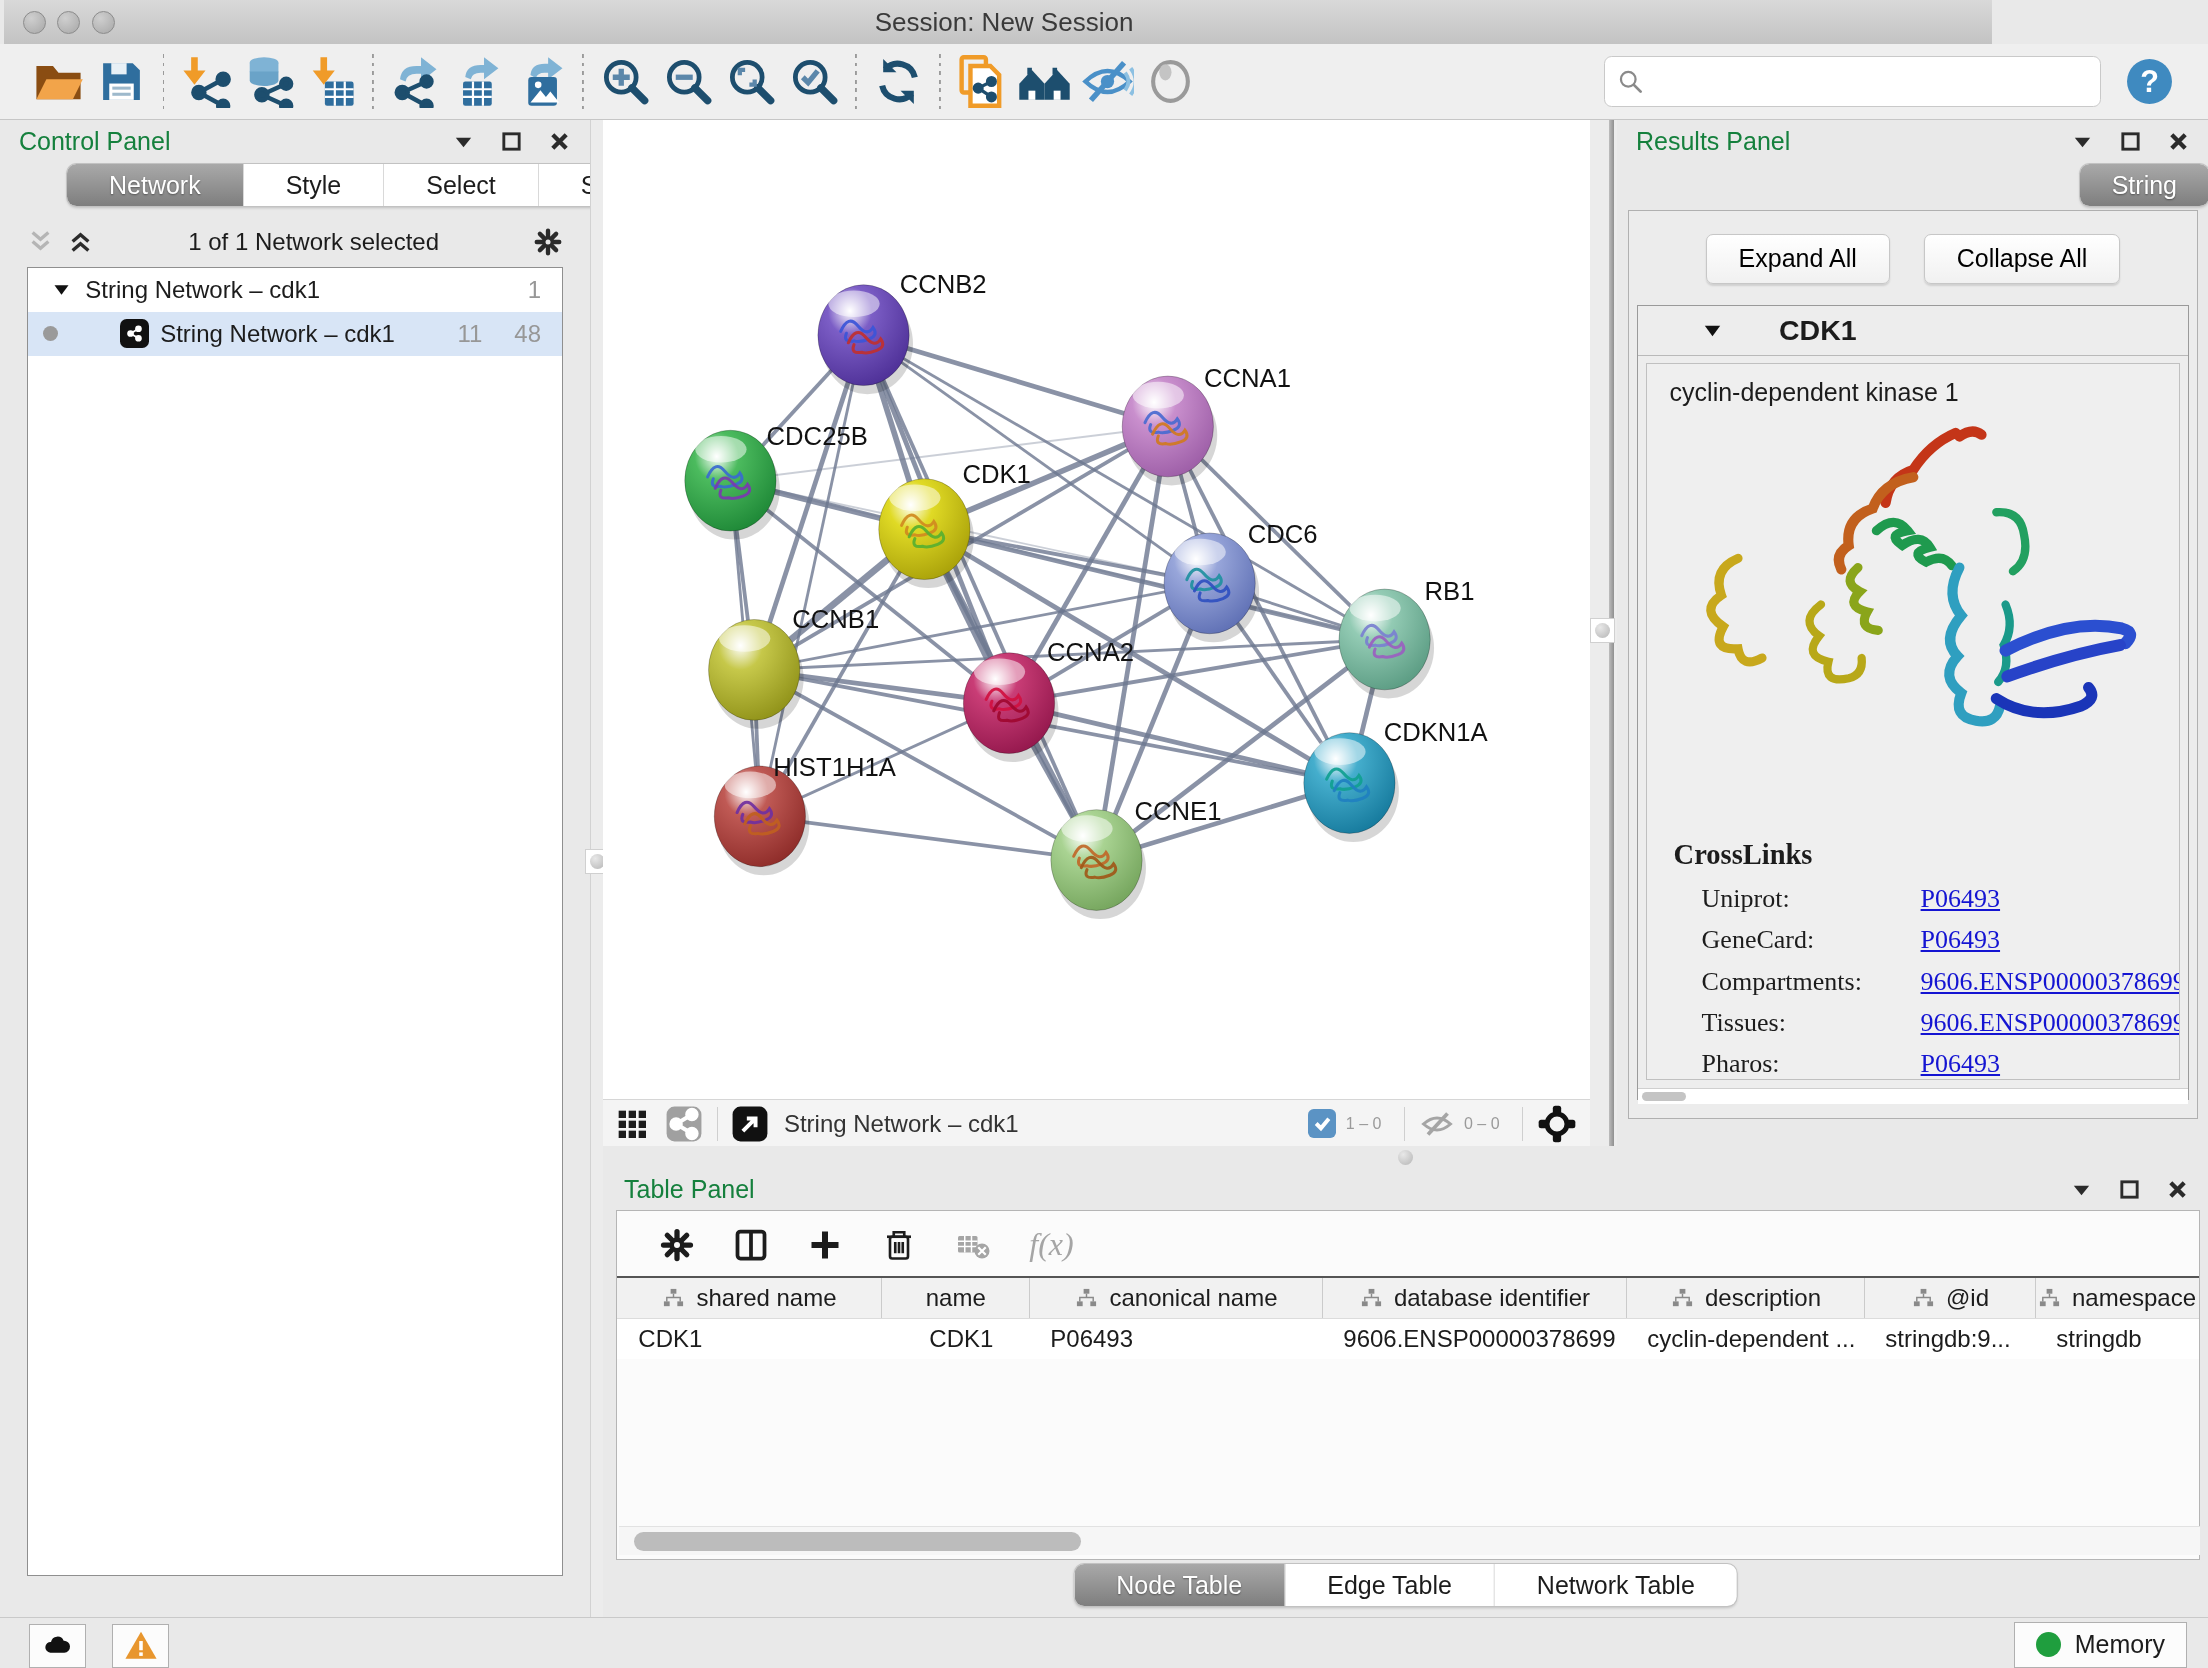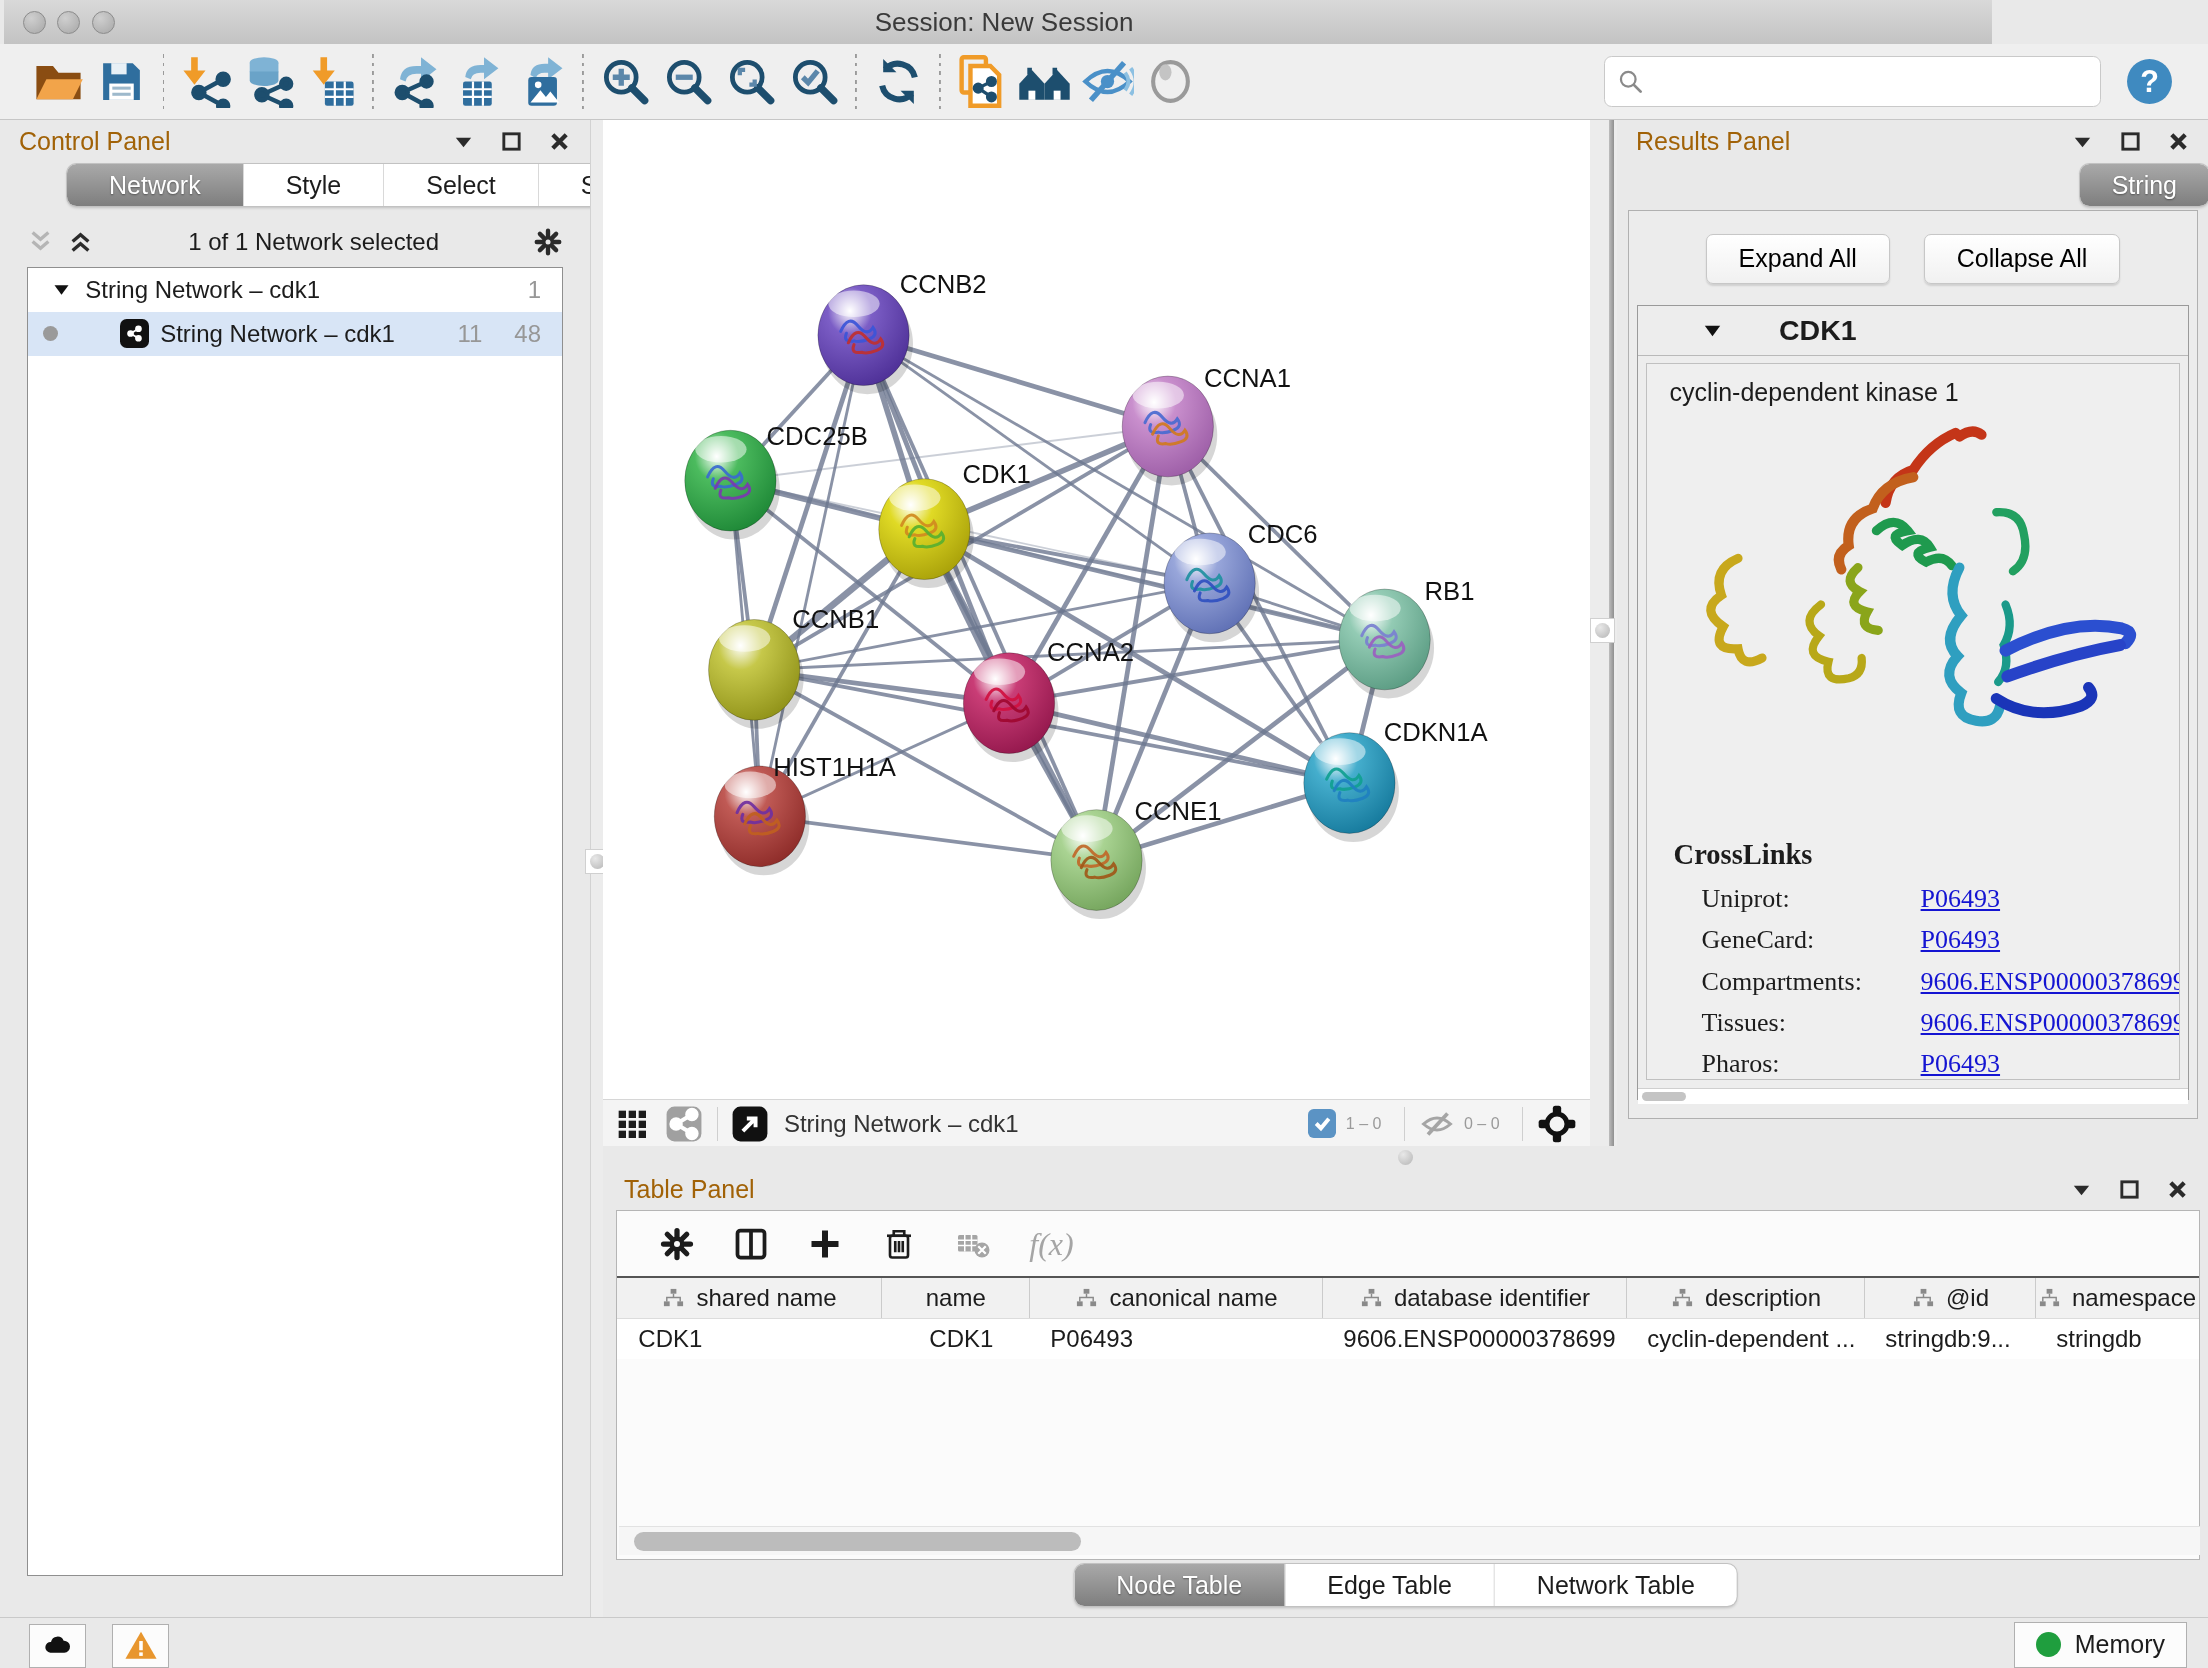--- a/index.html
+++ b/index.html
@@ -16,21 +16,21 @@
   .toolbar{left:0;top:44px;width:2208px;height:76px;background:#efefef;
            border-bottom:1px solid #c6c6c6;display:flex;align-items:center;padding:0 27px;box-sizing:border-box;}
   .tbtn{width:63px;height:63px;display:flex;align-items:center;justify-content:center;flex:0 0 auto;}
   .tsep{width:1.9px;height:55px;margin:0 9.5px;flex:0 0 auto;
         background-image:repeating-linear-gradient(#9a9a9a 0 3.8px,transparent 3.8px 8.6px);background-size:1.9px 100%;background-repeat:no-repeat;background-position:center;}
   .searchbox{margin-left:auto;width:472px;height:49px;background:#fff;border:1.9px solid #c9c9c9;border-radius:7.6px;
              display:flex;align-items:center;padding:0 11.4px;}
   .searchbox input{border:none;outline:none;font-size:24px;flex:1;margin-left:9.5px;font-family:"Liberation Sans",sans-serif;background:transparent;}
   
   .phead{display:flex;align-items:center;height:42px;padding:0 19px;}
-  .phead .ptitle{font-size:25px;color:#a16207;}
+  .phead .ptitle{font-size:25px;color:#15803d;}
   .pico{margin-left:25px;flex:0 0 auto;}
   .seg{display:inline-flex;border-radius:9.5px;overflow:hidden;background:#fff;
        box-shadow:0 0 0 1px #c2c2c2,0 1.9px 2.9px rgba(0,0,0,.18);}
   .seg>div{padding:0 42px;height:42px;line-height:42px;font-size:25px;color:#1c1c1c;border-left:1px solid #d9d9d9;}
   .seg>div:first-child{border-left:none;}
   .seg>.active{background:linear-gradient(#a9a9a9,#7e7e7e);color:#fff;text-shadow:0 1px 1.9px rgba(0,0,0,.4);}
   
   .cpanel{left:0;top:120px;width:590px;height:1497px;background:#e9e9e9;}
   .cp-tabs{margin:1.9px 0 0 67px;}
   .cp-status{margin:15px 27px 3.8px 27px;height:42px;display:flex;align-items:center;font-size:24px;}
@@ -67,21 +67,21 @@
   .xl{font-family:"Liberation Serif",serif;}
   .xlhead{font-size:28.5px;font-weight:bold;padding:5.7px 0 7.6px 27px;margin-top:44px;}
   .xlrow{display:flex;font-size:26px;padding:5.7px 0 5.7px 55px;}
   .xlrow .lab{width:219px;flex:0 0 auto;}
   .xlrow a{color:#1414d2;text-decoration:underline;}
   .minibar{height:15px;background:#fff;border-top:1px solid #cfcfcf;display:flex;align-items:center;}
   .minithumb{width:44px;height:9.5px;background:#c4c4c4;border-radius:4.8px;margin-left:3.8px;}
   
   .tpanel{left:603px;top:1168px;width:1605px;height:449px;background:#e9e9e9;}
   .tbox{margin:0 7.6px 0 13.3px;border:1.9px solid #b5b5b5;background:#fbfbfb;height:348px;position:relative;}
-  .ttools{display:flex;align-items:flex-start;gap:38px;padding:15px 0 13.3px 42px;}
+  .ttools{display:flex;align-items:center;gap:38px;padding:15px 0 13.3px 42px;}
   .thead{display:flex;border-top:2.9px solid #555;background:#f1f1f1;height:40px;align-items:center;font-size:24px;}
   .th{display:flex;align-items:center;justify-content:center;gap:11.4px;height:100%;border-left:1px solid #cbcbcb;overflow:hidden;white-space:nowrap;box-sizing:border-box;}
   .th:first-child{border-left:none;}
   .trdata{display:flex;border-top:1px solid #dcdcdc;background:#fff;height:40px;align-items:center;font-size:24px;}
   .td{padding-left:21px;overflow:hidden;white-space:nowrap;box-sizing:border-box;}
   .hscroll{position:absolute;left:1.9px;bottom:3.8px;width:1581px;height:28.5px;background:#f6f6f6;border-top:1px solid #e2e2e2;}
   .hthumb{position:absolute;left:15px;top:4.8px;width:447px;height:19px;background:#bcbcbc;border-radius:9.5px;}
   .ttabs{position:absolute;left:50%;transform:translateX(-50%);top:396px;}
   
   .statusbar{left:0;top:1617px;width:2208px;height:51px;background:#e9e9e9;border-top:1px solid #c9c9c9;}

